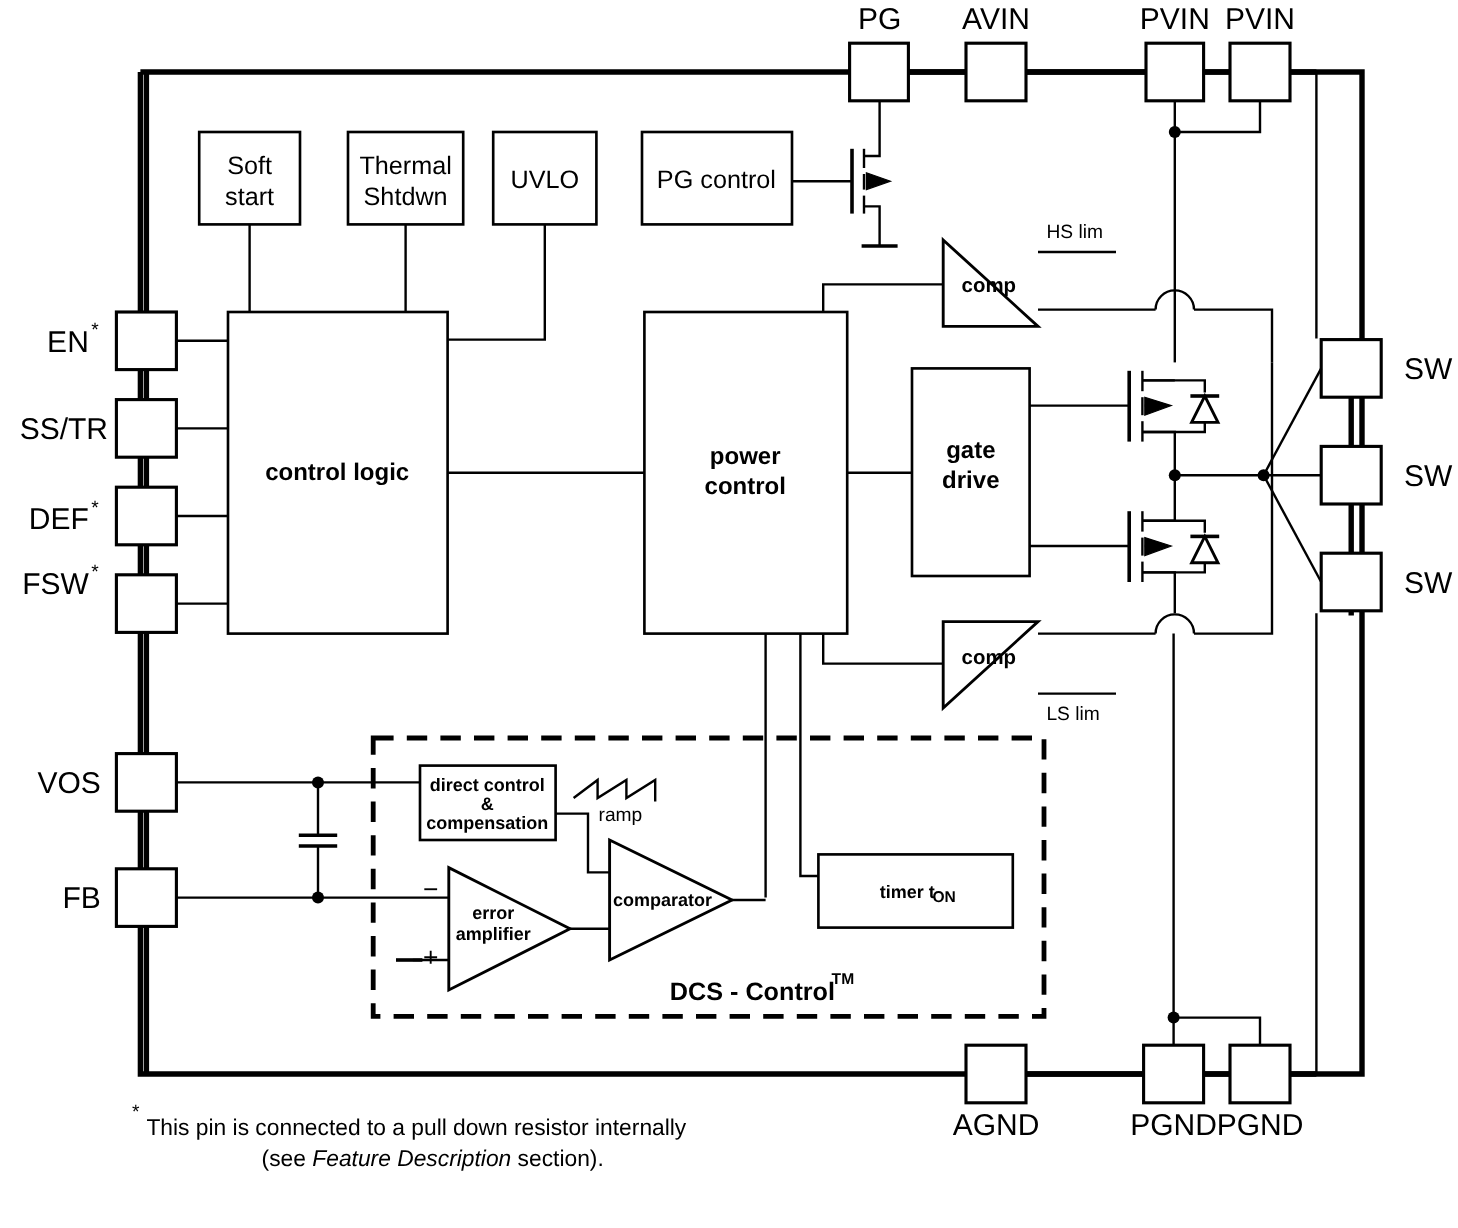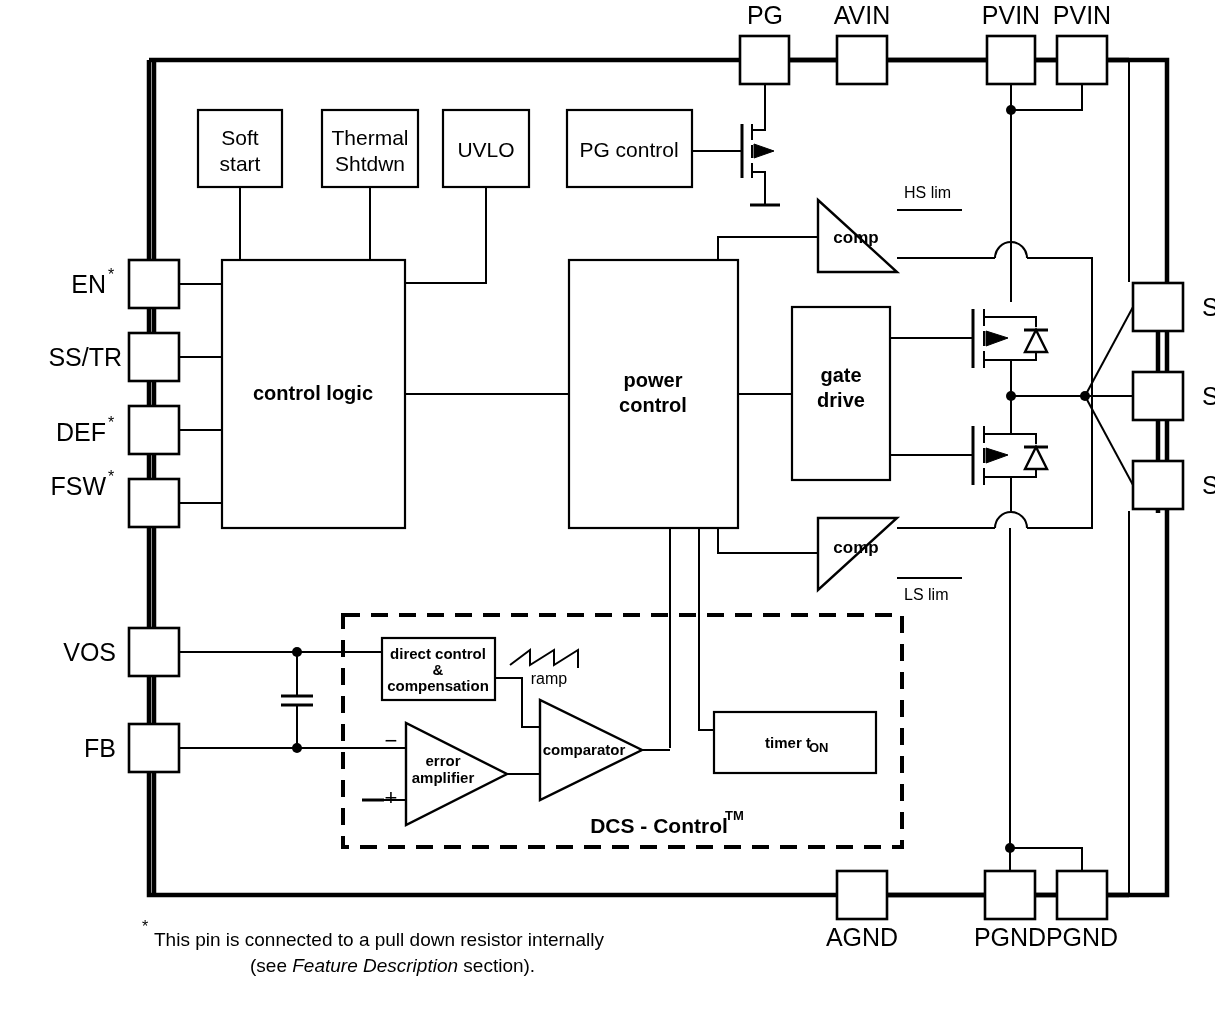--- a/index.html
+++ b/index.html
@@ -11,21 +11,20 @@
   body {
     width: 1215px;
     height: 1023px;
     font-family: "Liberation Sans", sans-serif;
     overflow: hidden;
   }
   #diagram-root {
     position: relative;
     width: 1000px;
     height: 1023px;
-    padding-left: 32px;
   }
   svg#blockdiagram {
     display: block;
     width: 1215px;
     height: 1023px;
   }
   
   .wire     { stroke: #000; stroke-width: 2;   fill: none; }
   .wire-bold{ stroke: #000; stroke-width: 4.5; fill: none; }
   .wire-med { stroke: #000; stroke-width: 3;   fill: none; }

